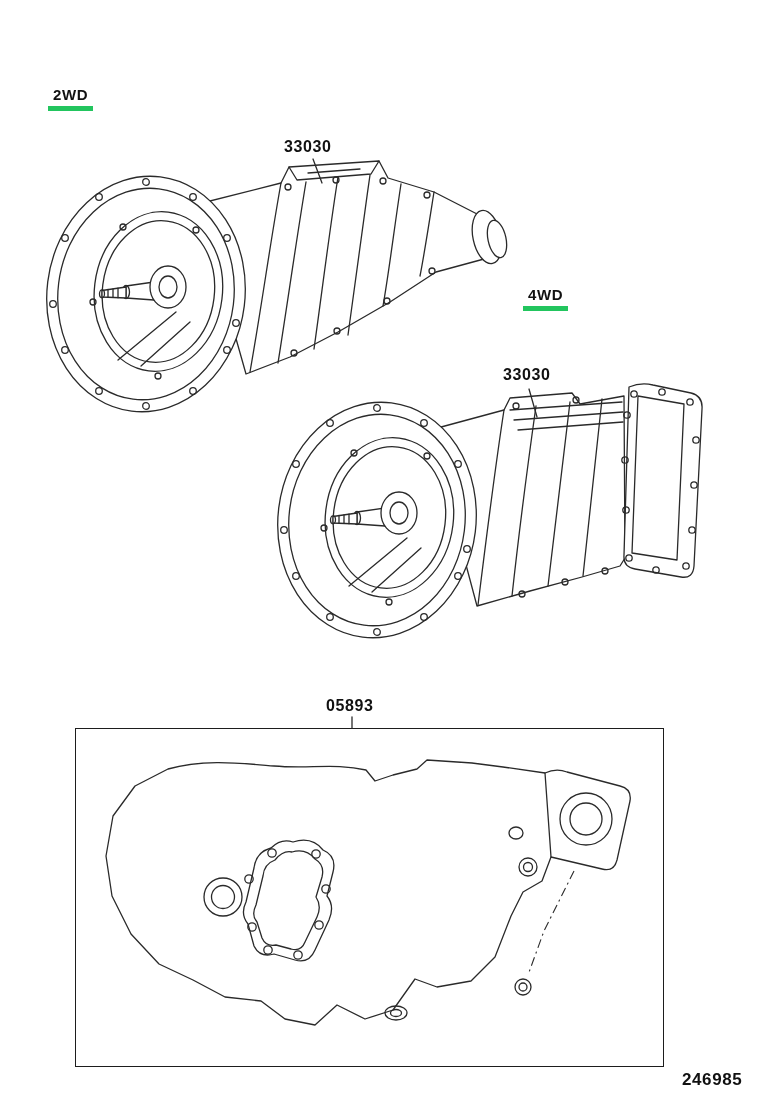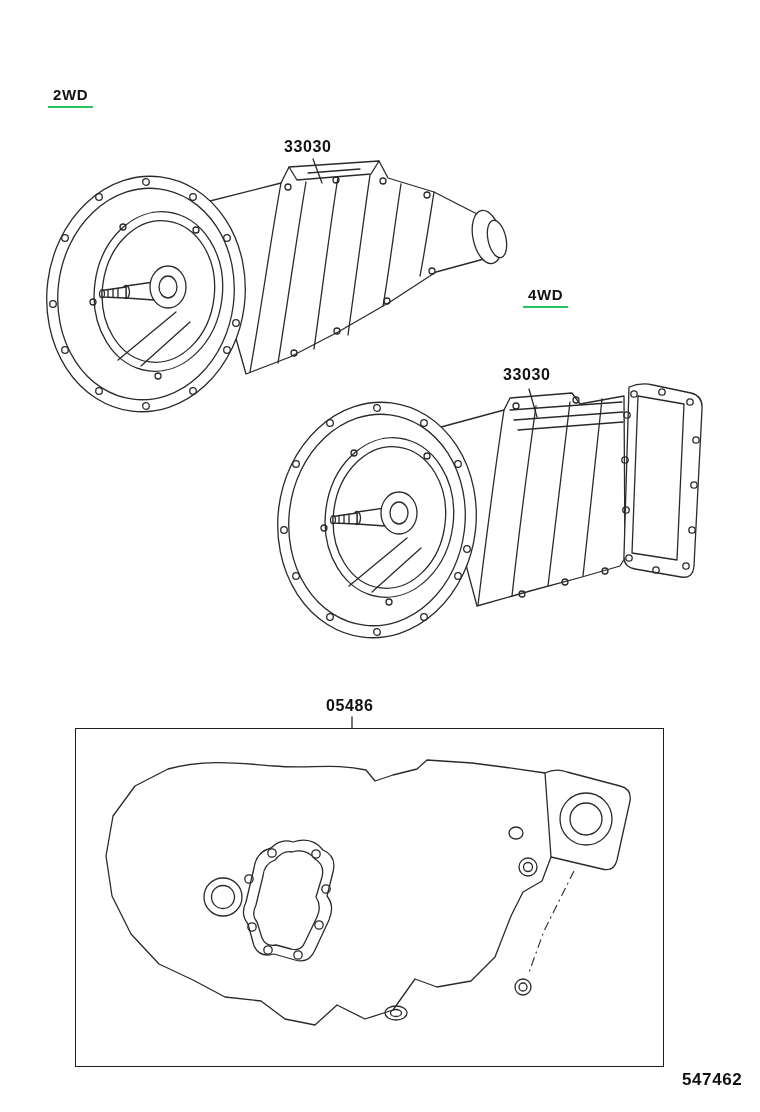--- a/index.html
+++ b/index.html
@@ -1,19 +1,19 @@
 <!DOCTYPE html>
 <html><head>
 <meta charset="utf-8">
 <style>
   html,body{margin:0;padding:0;background:#fff;}
   .page{position:relative;width:760px;height:1112px;background:#fff;
         font-family:"Liberation Sans",sans-serif;color:#111;overflow:hidden;}
   .lbl{position:absolute;font-weight:bold;font-size:15px;letter-spacing:.6px;white-space:nowrap;}
-  .drivetrain{border-bottom:2px solid #22c55e;padding:0 5px 3px;text-align:right;}
+  .drivetrain{border-bottom:5px solid #22c55e;padding:0 5px 3px;text-align:right;}
   .partnum{font-size:16px;}
   .figcode{position:absolute;font-weight:bold;font-size:17px;letter-spacing:.6px;}
   svg.drawing{position:absolute;overflow:visible;}
   .gasket-box{position:absolute;left:75px;top:728px;width:587px;height:337px;
               border:1.6px solid #1d1d1d;box-sizing:content-box;}
   .gasket-box svg{position:absolute;left:0;top:0;}
   .art{stroke:#2a2a2a;stroke-width:1.3;fill:none;stroke-linecap:round;stroke-linejoin:round;}
   .artw{stroke:#2a2a2a;stroke-width:1.3;fill:#fff;stroke-linejoin:round;}
   .dashdot{stroke:#2a2a2a;stroke-width:1.1;fill:none;stroke-dasharray:9 4 2 4;}
 </style>
@@ -196,17 +196,17 @@
   </svg>
 
   <div class="lbl drivetrain" style="left:48px;top:86px">2WD</div>
 
   <div class="lbl partnum" style="left:284px;top:138px">33030</div>
 
   <div class="lbl drivetrain" style="left:523px;top:286px">4WD</div>
 
   <div class="lbl partnum" style="left:503px;top:366px">33030</div>
 
-  <div class="lbl partnum" style="left:326px;top:697px">05486</div>
-
-  <div class="figcode" style="left:682px;top:1070px">547462</div>
+  <div class="lbl partnum" style="left:326px;top:697px">05893</div>
+
+  <div class="figcode" style="left:682px;top:1070px">246985</div>
 
 </div>
 
 </body></html>

